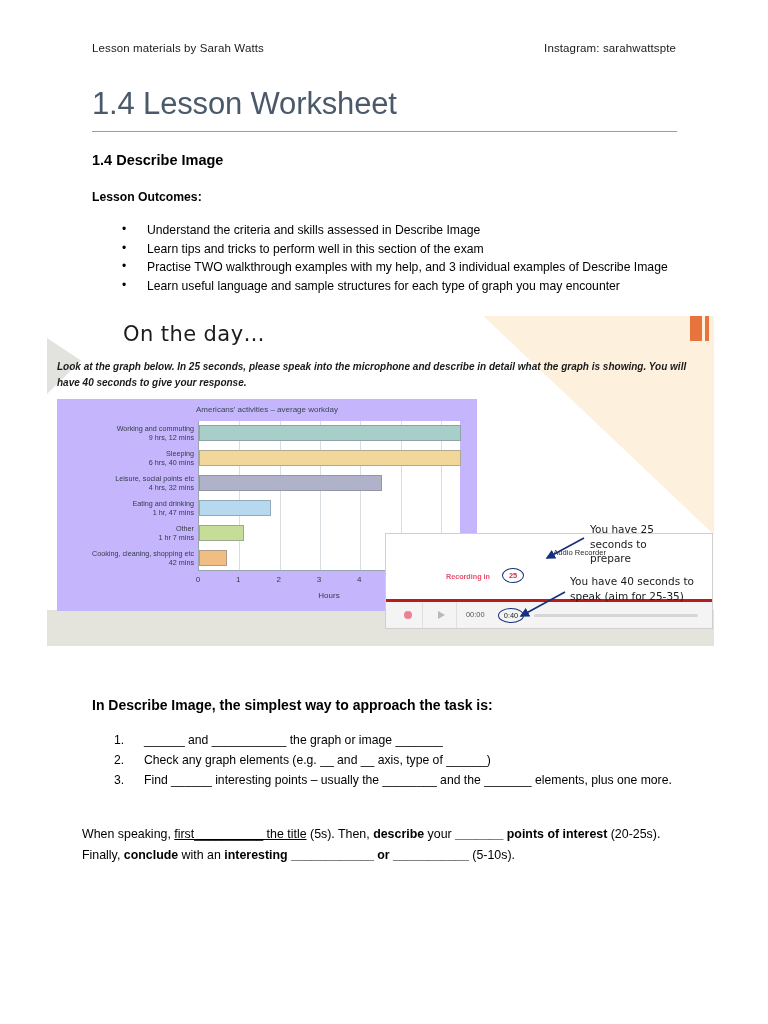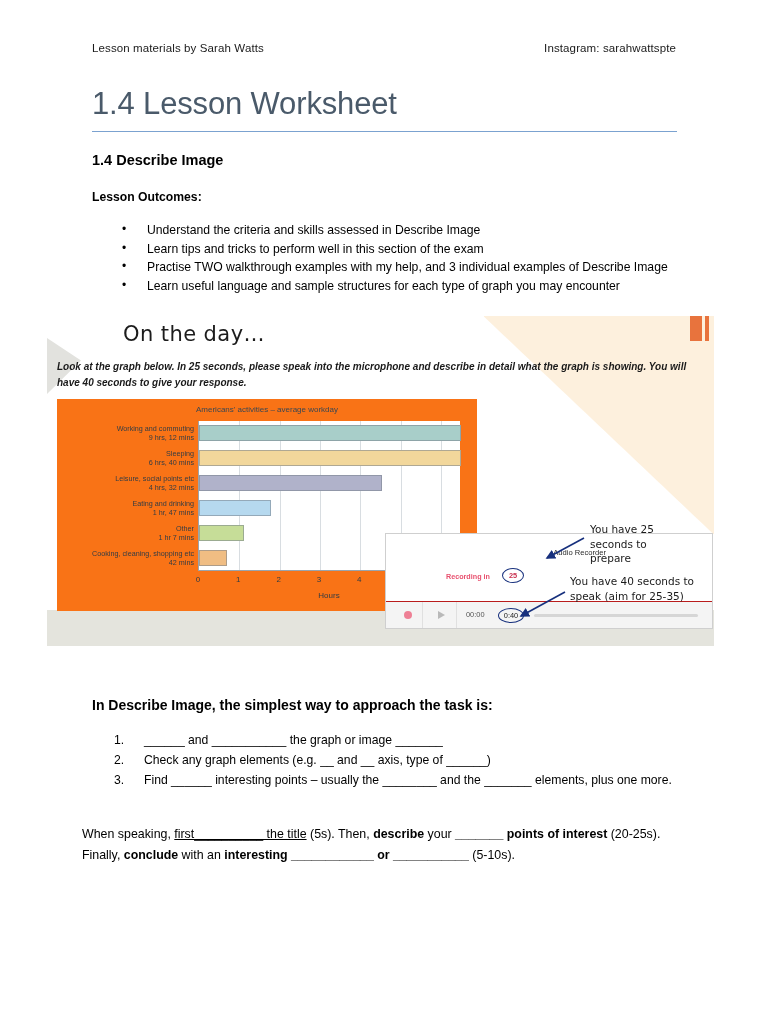--- a/index.html
+++ b/index.html
@@ -158,21 +158,21 @@
     color: #1a1a1a;
   }
 
   
   .chart-wrap {
     position: absolute;
     left: 10px;
     top: 83px;
     width: 420px;
     height: 212px;
-    background: #f97316;
+    background: #c4b5fd;
   }
   .chart-title {
     position: absolute;
     top: 6px;
     left: 0;
     width: 420px;
     text-align: center;
     font-size: 8px;
     color: #3a4752;
   }
@@ -271,21 +271,21 @@
     border: 1.4px solid #17307d;
     border-radius: 50%;
   }
   .rec-bar {
     position: absolute;
     left: 0;
     bottom: 0;
     width: 100%;
     height: 26px;
     background: #f4f4f4;
-    border-top: 1px solid #b91c1c;
+    border-top: 3px solid #b91c1c;
   }
   .rec-dot {
     position: absolute;
     left: 18px;
     top: 9px;
     width: 8px;
     height: 8px;
     border-radius: 50%;
     background: #ee8095;
   }

